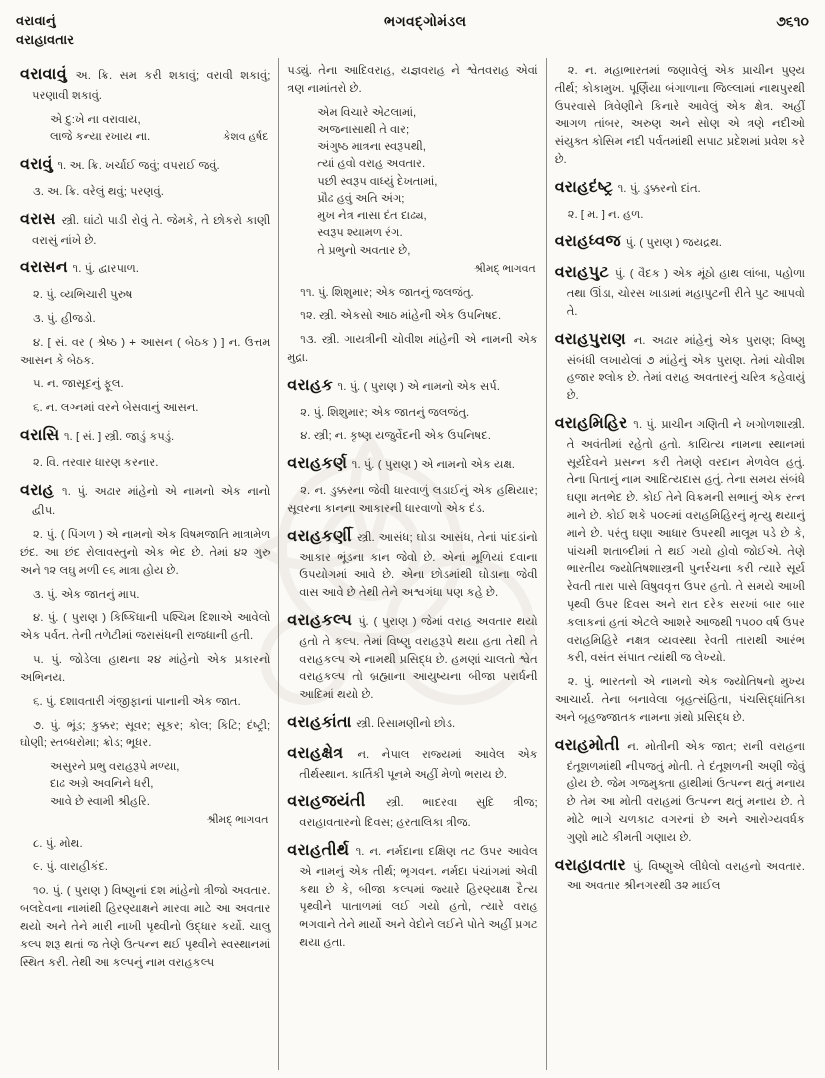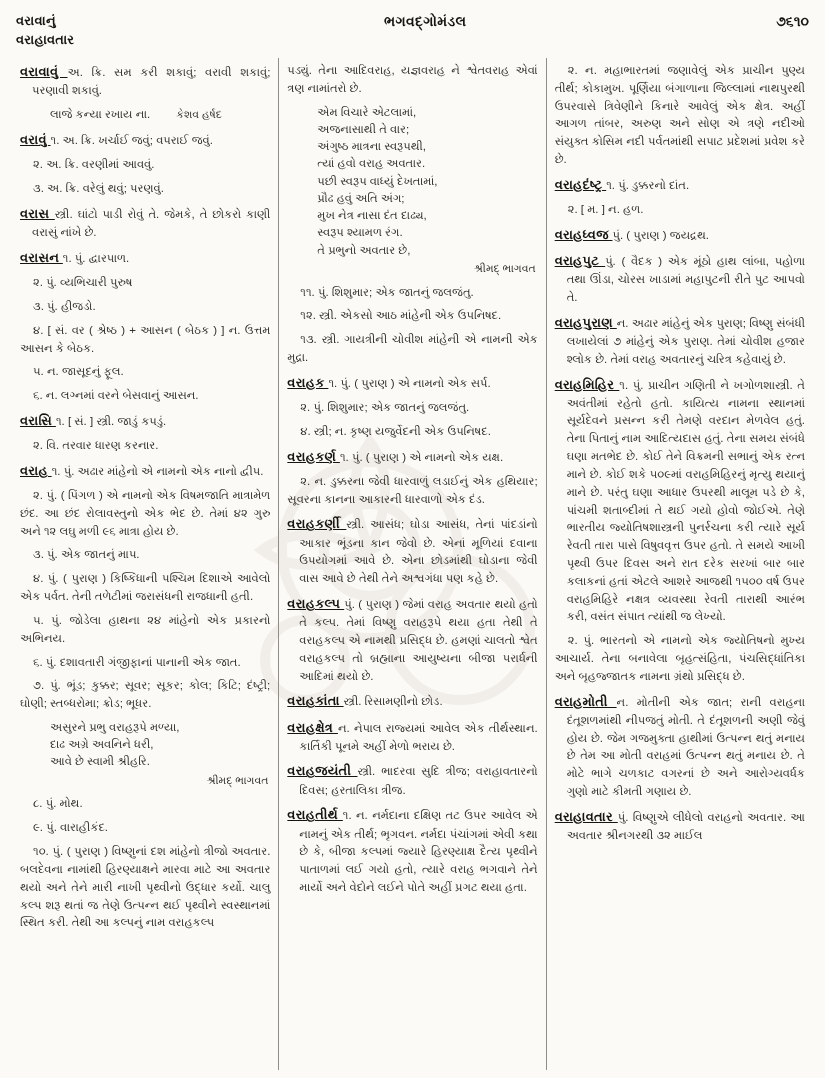--- a/index.html
+++ b/index.html
@@ -31,24 +31,24 @@
   }
   .column{
     flex:1 1 0; padding:4px 8px 0 8px; overflow:hidden;
     font-size:11.5px; line-height:1.55; text-align:justify;
   }
   .column + .column{border-left:1px solid var(--rule);}
   .column p{margin:0 0 6px 0;}
   p.entry{padding-left:12px; text-indent:-12px;}
   p.sense{text-indent:13px;}
   p.cont{text-indent:0;}
-  .headword{font-weight:bold; font-size:13px; color:var(--head-ink); letter-spacing:.2px;text-decoration:underline;}
+  .headword{font-weight:bold; font-size:16px; color:var(--head-ink); letter-spacing:.2px;}
   .verse{margin:2px 0 7px 30px;}
   .verse-line{text-align:left; line-height:1.5;}
-  .verse-last{display:flex; align-items:baseline;gap:18px;}
+  .verse-last{display:flex; justify-content:space-between; align-items:baseline;gap:18px;}
   .attribution{text-align:right; font-size:10.8px; color:var(--ink); padding-right:2px; margin-top:1px;}
   .attribution.inline{margin:0 0 0 8px; white-space:nowrap;}
 </style>
 </head>
 <body>
 
 <div class="page">
 
   <svg class="watermark" width="400" height="400" viewBox="0 0 400 400">
     <g fill="none" stroke="#e9e6df" stroke-width="10">
@@ -67,27 +67,27 @@
       <span class="guide-word">વરાહાવતાર</span>
     </div>
     <div class="book-title">ભગવદ્ગોમંડલ</div>
     <div class="page-number">૭૬૧૦</div>
   </div>
 
   <div class="columns">
     <div class="column">
         <p class="entry"><b class="headword">વરાવાવું </b>અ. ક્રિ. સમ કરી શકાવું; વરાવી શકાવું; પરણાવી શકાવું.</p>
         <div class="verse">
+          <div class="verse-line">એ દુ:ખે ના વરાવાય,</div>
           <div class="verse-line verse-last">
             <span>લાજે કન્યા રખાય ના.</span>
             <span class="attribution inline">કેશવ હર્ષદ</span>
           </div>
         </div>
         <p class="entry"><b class="headword">વરાવું </b>૧. અ. ક્રિ. ખર્ચાઈ જવું; વપરાઈ જવું.</p>
-        <p class="sense">૨. અ. ક્રિ. વરણીમાં આવવું.</p>
         <p class="sense">૩. અ. ક્રિ. વરેલું થવું; પરણવું.</p>
         <p class="entry"><b class="headword">વરાસ </b>સ્ત્રી. ઘાંટો પાડી રોવું તે. જેમકે, તે છોકરો કાણી વરાસું નાંખે છે.</p>
         <p class="entry"><b class="headword">વરાસન </b>૧. પું. દ્વારપાળ.</p>
         <p class="sense">૨. પું. વ્યભિચારી પુરુષ</p>
         <p class="sense">૩. પું. હીજડો.</p>
         <p class="sense">૪. [ સં. વર ( શ્રેષ્ઠ ) + આસન ( બેઠક ) ] ન. ઉત્તમ આસન કે બેઠક.</p>
         <p class="sense">૫. ન. જાસૂદનું ફૂલ.</p>
         <p class="sense">૬. ન. લગ્નમાં વરને બેસવાનું આસન.</p>
         <p class="entry"><b class="headword">વરાસિ </b>૧. [ સં. ] સ્ત્રી. જાડું કપડું.</p>
         <p class="sense">૨. વિ. તરવાર ધારણ કરનાર.</p>

